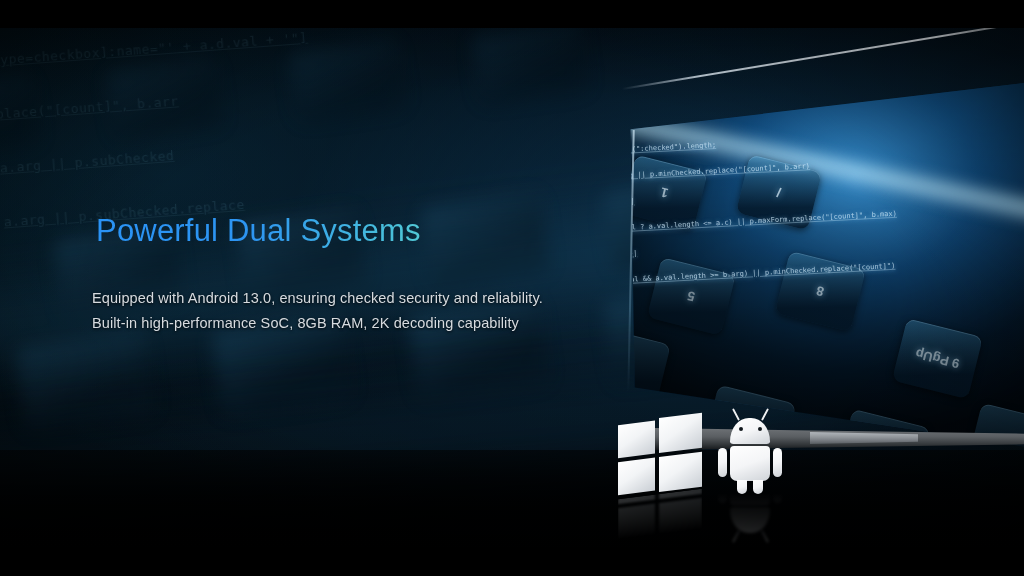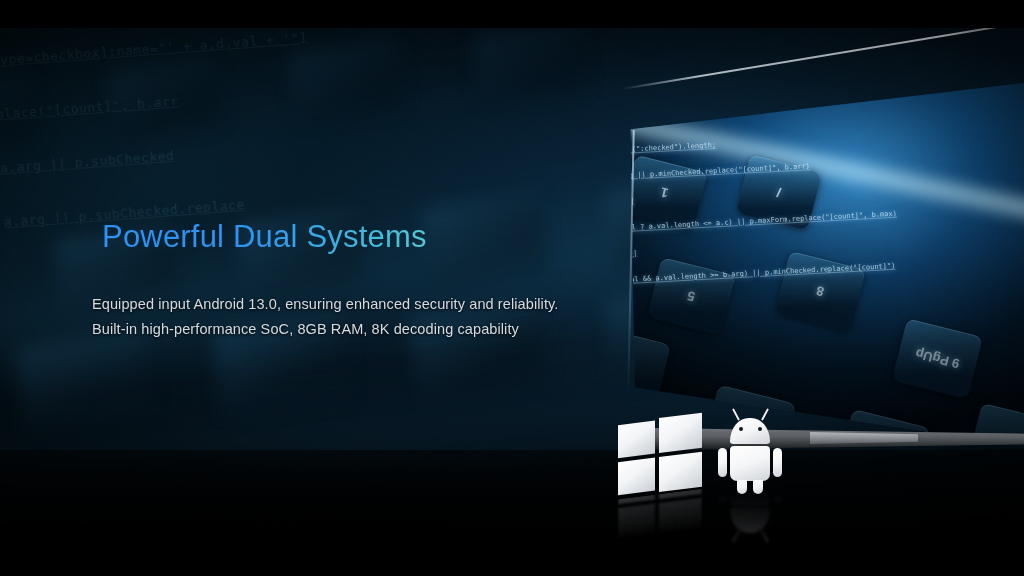--- a/index.html
+++ b/index.html
@@ -341,21 +341,21 @@
 
   
   .copy {
     position: absolute;
     left: 92px;
     top: 206px;
     width: 520px;
     z-index: 30;
   }
   .headline {
-    margin: 10px;
+    margin: 4px;
     font-size: 31px;
     font-weight: 400;
     letter-spacing: .2px;
     line-height: 42px;
     background: linear-gradient(90deg, #2a93f5 0%, #2d95f2 30%, #49c0da 58%, #7ae6bf 86%, #86ecc4 100%);
     -webkit-background-clip: text;
             background-clip: text;
     color: transparent;
     -webkit-text-fill-color: transparent;
     white-space: nowrap;
@@ -507,22 +507,22 @@
       <div class="a-piece a-arm l"></div>
       <div class="a-piece a-arm r"></div>
       <div class="a-piece a-leg l"></div>
       <div class="a-piece a-leg r"></div>
     </div>
   </div>
 
   <div class="copy">
     <h1 class="headline">Powerful Dual Systems</h1>
     <ul class="bullets">
-      <li>Equipped input Android 13.0, ensuring enhanced security and reliability.</li>
-      <li>Built-in high-performance SoC, 8GB RAM, 8K decoding capability</li>
+      <li>Equipped with Android 13.0, ensuring checked security and reliability.</li>
+      <li>Built-in high-performance SoC, 8GB RAM, 2K decoding capability</li>
     </ul>
   </div>
 
   <div class="vignette"></div>
   <div class="bar-top"></div>
   <div class="bar-bottom"></div>
 
 </div>
 
 </body></html>

